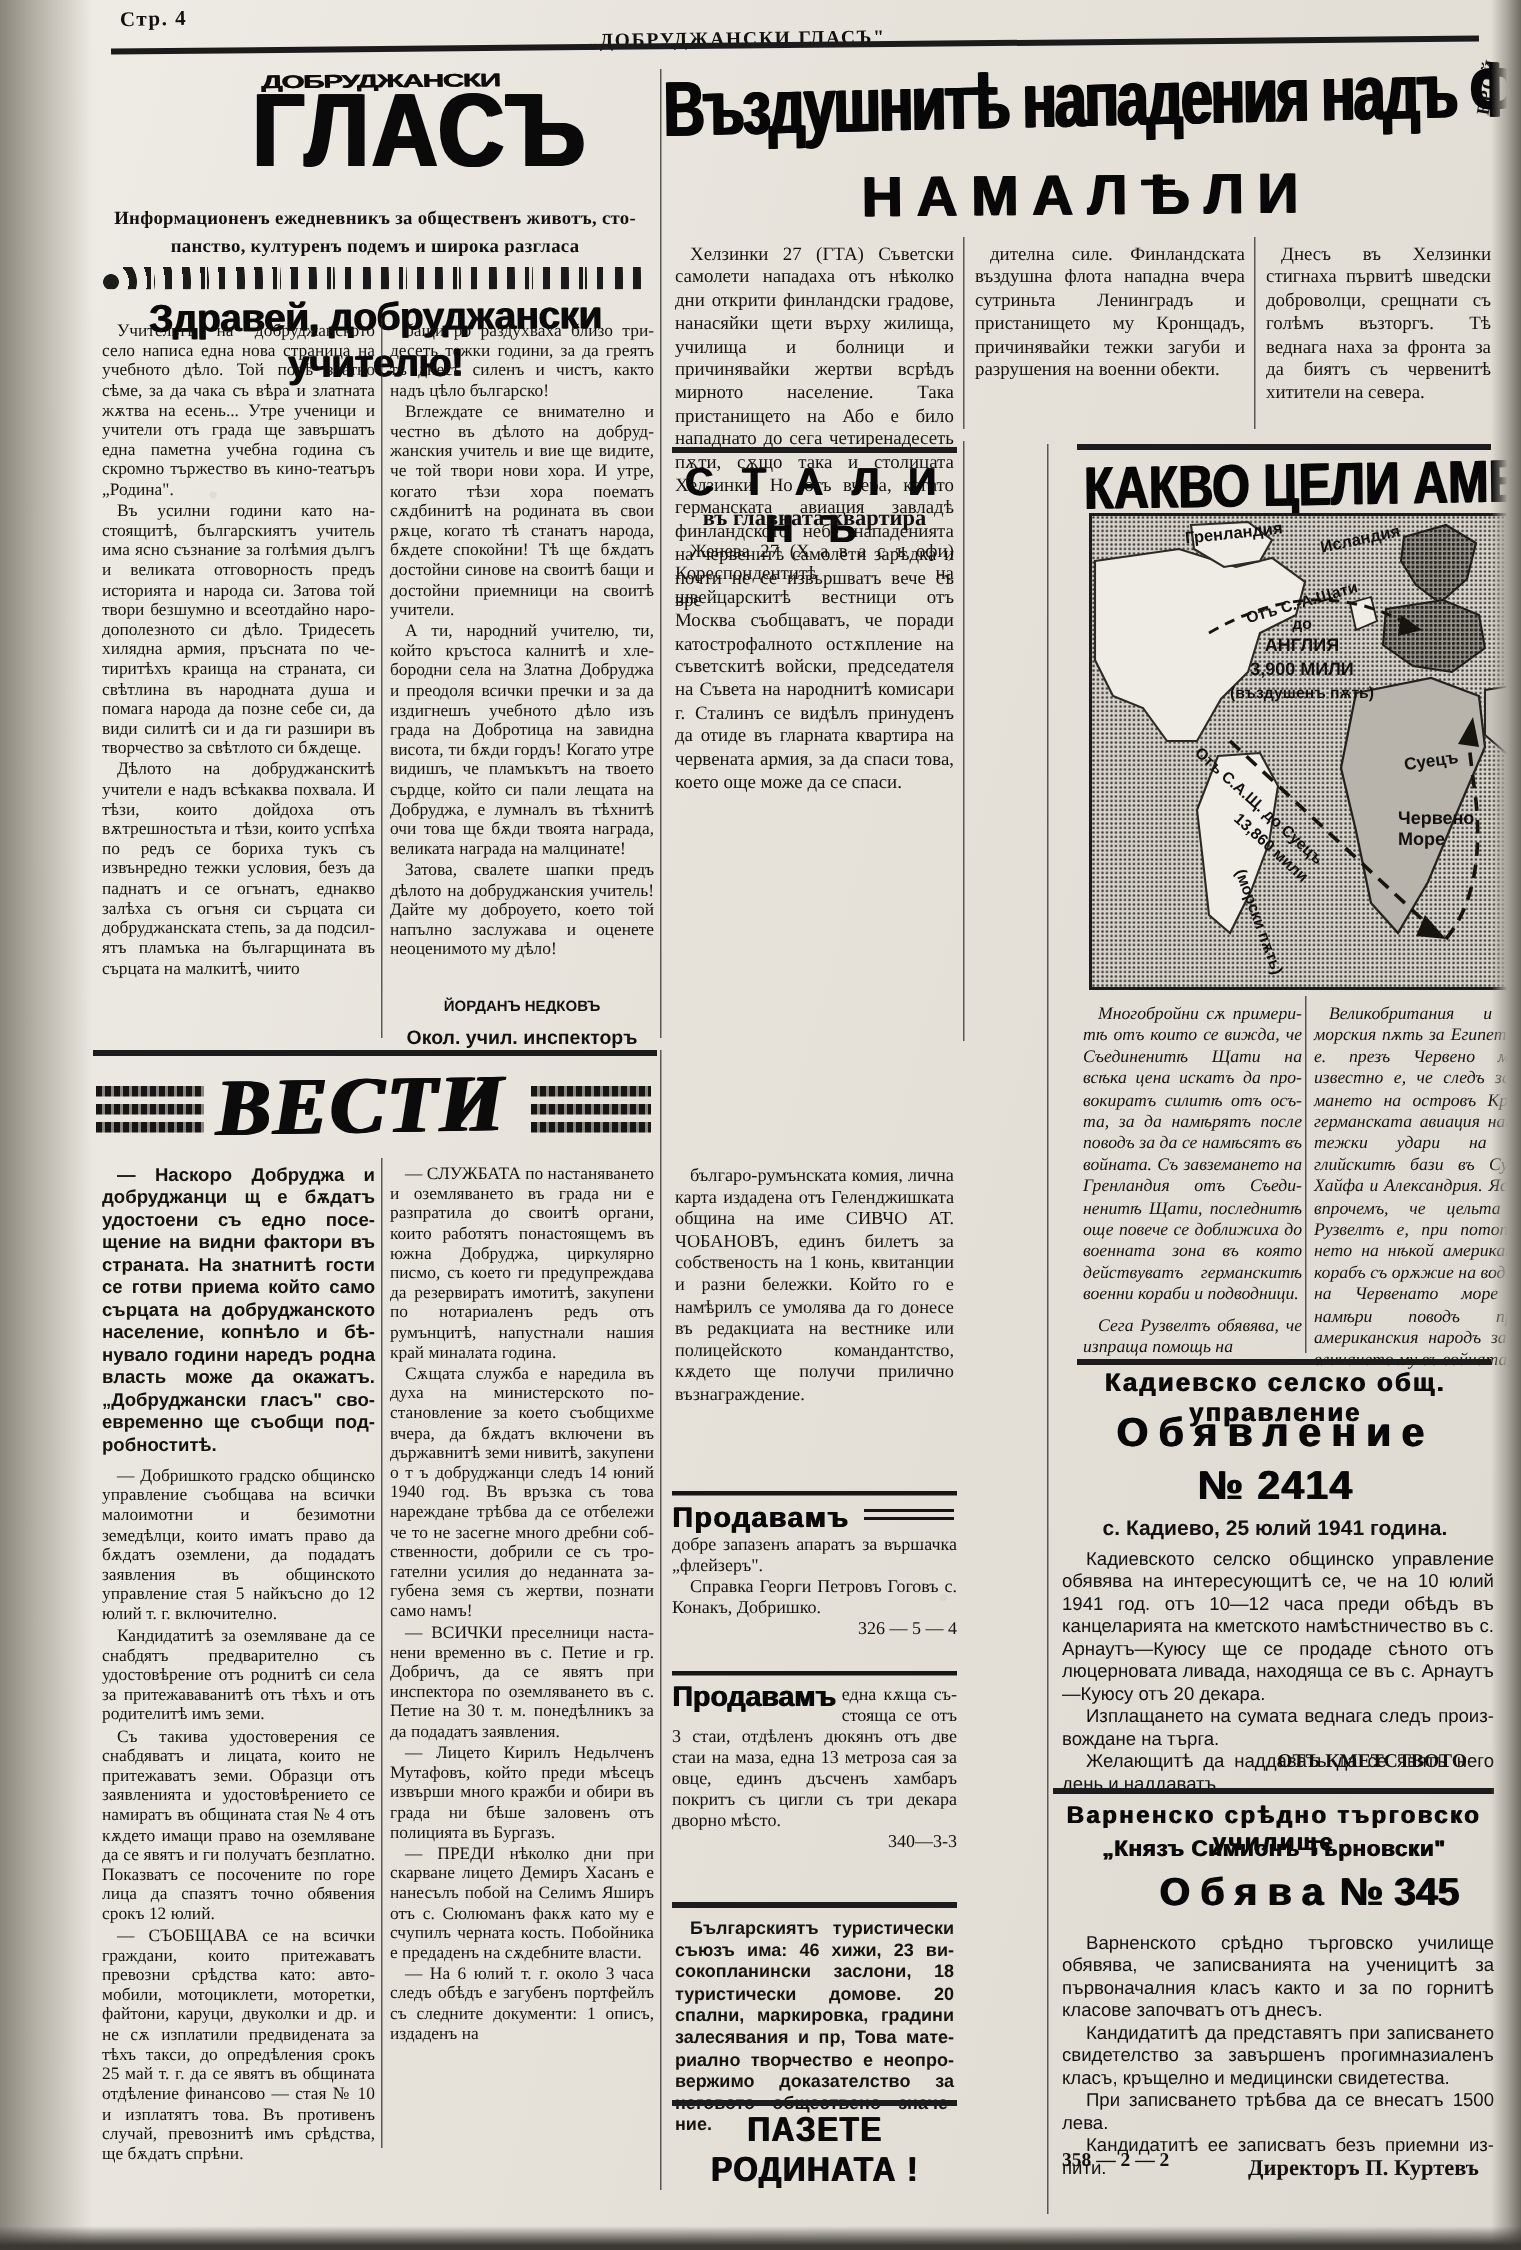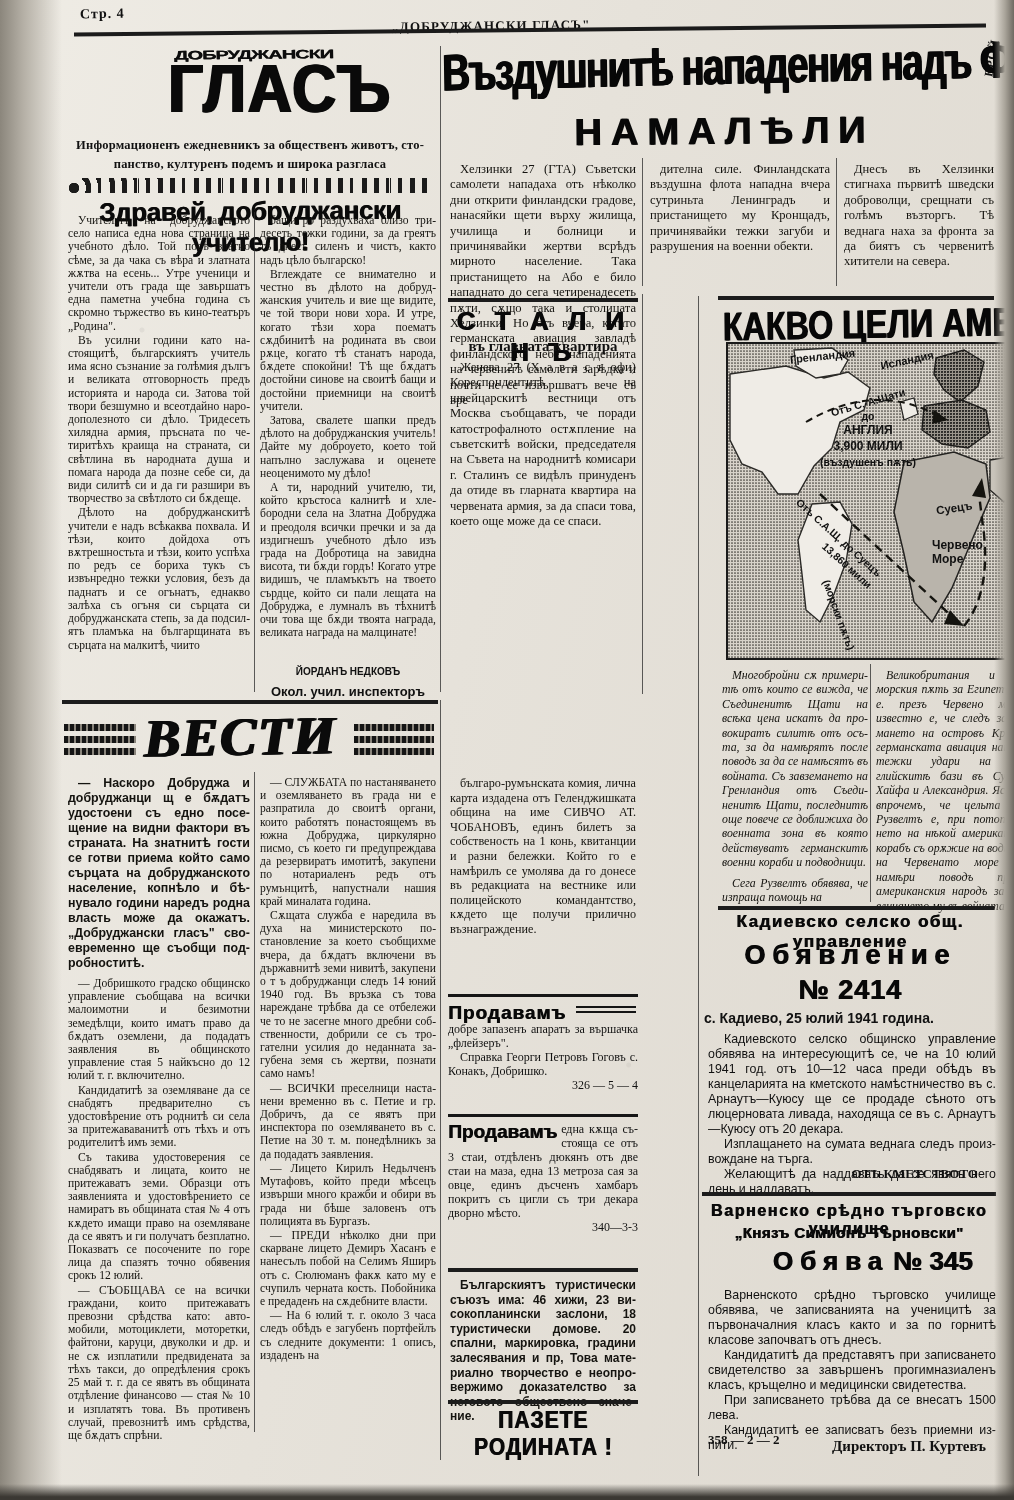--- a/index.html
+++ b/index.html
@@ -198,21 +198,21 @@
     font-size:27px; letter-spacing:7px; text-align:center; color:#080808;
     text-shadow:1px 0 0 #080808;
   }
   .ann-num{
     font-family:"Liberation Sans", sans-serif; font-weight:700;
     font-size:27px; letter-spacing:1px; text-align:center; color:#080808;
     text-shadow:1px 0 0 #080808;
   }
   .ann-date{
     font-family:"Liberation Sans", sans-serif; font-weight:700;
-    font-size:14px; text-align:left;
+    font-size:14px; text-align:center;
   }
   .ann-body{
     font-family:"Liberation Sans", sans-serif; font-size:12.4px;
     line-height:15px; text-align:justify;
   }
   .ann-body p{ margin:0; text-indent:16px; }
   .ann-sign{
     font-family:Liberation Serif, serif; font-size:13px; font-weight:600;
     text-align:center;
   }
@@ -271,22 +271,22 @@
     </div>
 
     <div class="col" style="left:6px; top:214px; width:182px; height:450px;">
       <p>Учительтъ на добруджанско­то село написа една нова стра­ница на учебното дѣло. Той по­сѣ златно сѣме, за да чака съ вѣра и златната жѫтва на есень... Утре ученици и учители отъ града ще завършатъ една па­метна учебна година съ скром­но тържество въ кино-театъръ „Родина".</p>
       <p>Въ усилни години като на­стоящитѣ, българскиятъ учи­тель има ясно съзнание за го­лѣмия дългъ и великата отго­ворность предъ историята и народа си. Затова той твори безшумно и всеотдайно наро­дополезното си дѣло. Тридесеть хилядна армия, пръсната по че­тиритѣхъ краища на страната, си свѣтлина въ народната душа и помага народа да по­зне себе си, да види силитѣ си и да ги разшири въ твор­чество за свѣтлото си бѫдеще.</p>
       <p>Дѣлото на добруджанскитѣ учители е надъ всѣкаква по­хвала. И тѣзи, които дойдоха отъ вѫтрешностьта и тѣзи, кои­то успѣха по редъ се бориха тукъ съ извънредно тежки ус­ловия, безъ да паднатъ и се огънатъ, еднакво залѣха съ огъня си сърцата си добруд­жанската степь, за да подсил­ятъ пламъка на българщината въ сърцата на малкитѣ, чиито</p>
     </div>
     <div class="col" style="left:198px; top:214px; width:176px; height:450px;">
       <p>бащи ро раздухваха близо три­десеть тежки години, за да гре­ятъ тѣ днесъ силенъ и чистъ, както надъ цѣло българско!</p>
       <p>Вглеждате се внимателно и честно въ дѣлото на добруд­жанския учитель и вие ще ви­дите, че той твори нови хора. И утре, когато тѣзи хора по­ематъ сѫдбинитѣ на родината въ свои рѫце, когато тѣ станатъ народа, бѫдете спо­койни! Тѣ ще бѫдатъ достойни синове на своитѣ бащи и достойни приемници на своитѣ учители.</p>
+      <p>А ти, народний учителю, ти, който кръстоса калнитѣ и хле­бородни села на Златна Добру­джа и преодоля всички пречки и за да издигнешъ учебното дѣло изъ града на Добротица на завидна висота, ти бѫди гордъ! Когато утре видишъ, че пла­мъкътъ на твоето сърдце, кой­то си пали лещата на Добруд­жа, е лумналъ въ тѣхнитѣ очи това ще бѫди твоята награда, великата награда на малцинате!</p>
       <p>Затова, свалете шапки предъ дѣлото на добруджанския учи­тель! Дайте му доброуето, кое­то той нaпълно заслужава и оценете неоценимото му дѣло!</p>
-      <p>А ти, народний учителю, ти, който кръстоса калнитѣ и хле­бородни села на Златна Добру­джа и преодоля всички пречки и за да издигнешъ учебното дѣло изъ града на Добротица на завидна висота, ти бѫди гордъ! Когато утре видишъ, че пла­мъкътъ на твоето сърдце, кой­то си пали лещата на Добруд­жа, е лумналъ въ тѣхнитѣ очи това ще бѫди твоята награда, великата награда на малцинате!</p>
     </div>
     <div class="sub-center" style="position:absolute; left:198px; top:666px; width:176px; font-size:10px;">ЙОРДАНЪ НЕДКОВЪ</div>
     <div class="sub-center" style="position:absolute; left:198px; top:684px; width:176px; font-size:13px;">Окол. учил. инспекторъ</div>
 
     <div class="vrule" style="left:192px; top:212px; height:480px;"></div>
     <div class="vrule" style="left:378px; top:46px; height:646px;"></div>
 
     <div class="bighead-wrap">
       <div class="bighead1">Въздушнитѣ нападения надъ Финланди</div>
       <div class="bighead2">НАМАЛѢЛИ</div>

